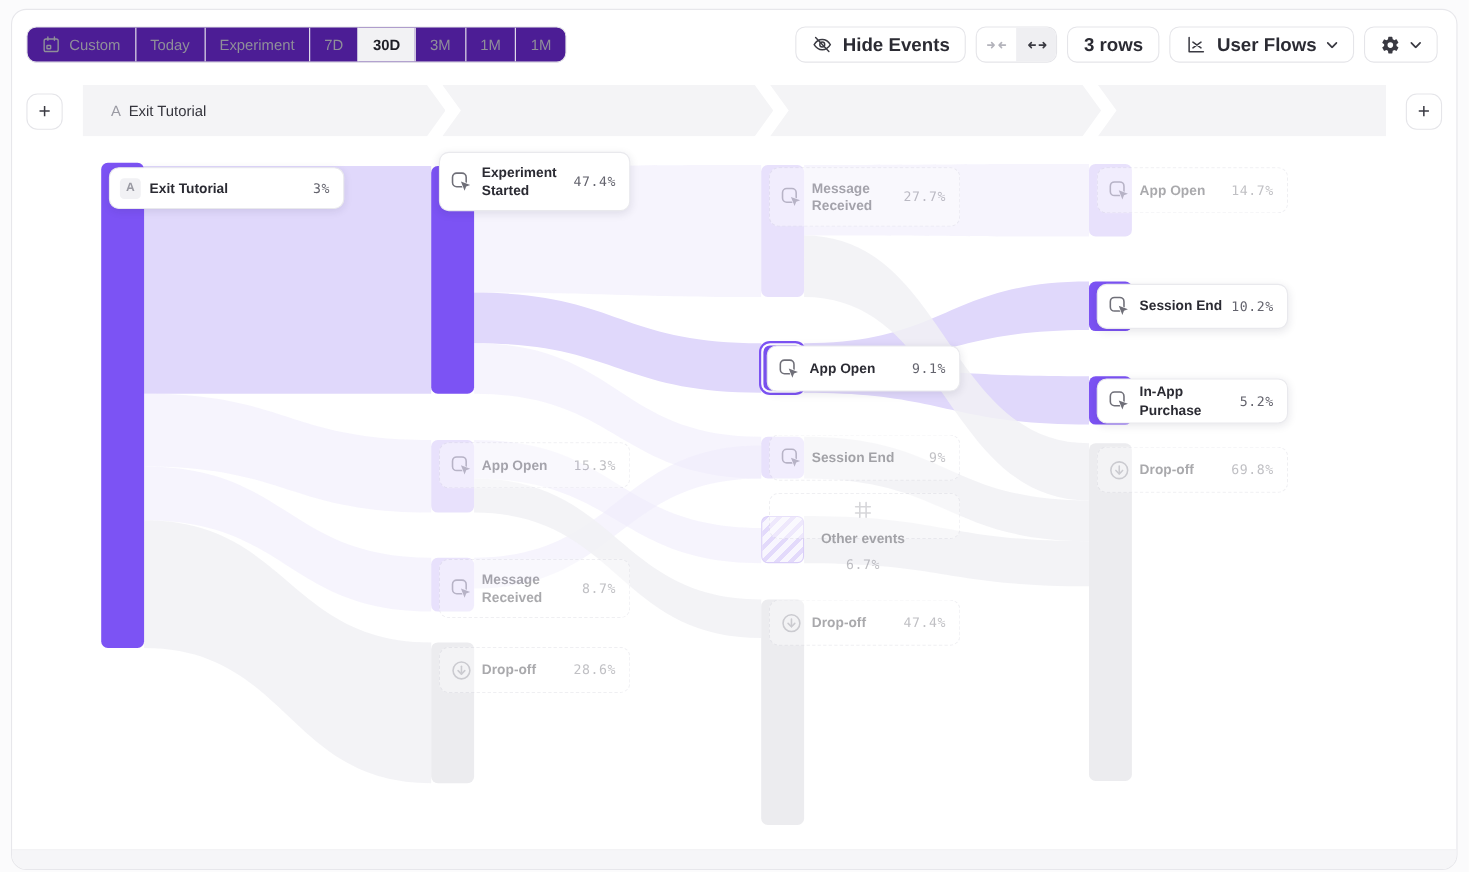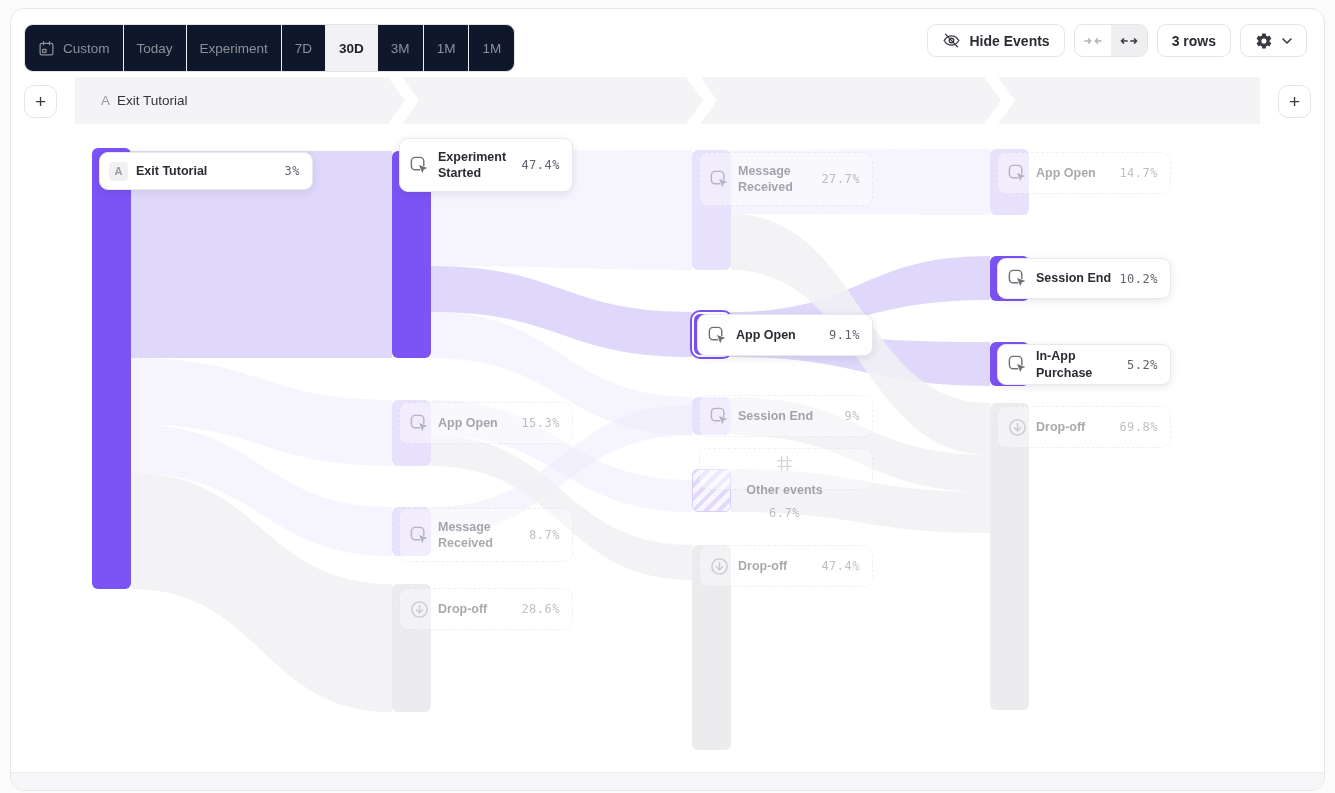--- a/index.html
+++ b/index.html
@@ -1,26 +1,26 @@
 <!DOCTYPE html>
 <html><head>
 <meta charset="utf-8">
 <style>
   * { margin:0; padding:0; box-sizing:border-box; }
   html,body { width:1335px; height:793px; background:#fbfbfc; font-family:"Liberation Sans",sans-serif; overflow:hidden; position:relative; }
   .frame { position:absolute; left:10px; top:8px; width:1315px; height:783px; background:#fff; border:1px solid #E7E7EB; border-radius:14px; }
 
   
   .toolbar-left { position:absolute; left:24px; top:24px; display:flex; }
-  .date-group { display:flex; align-items:stretch; border:1px solid #E5E5E9; border-radius:9px; overflow:hidden; background:#0f172a; height:48px; }
+  .date-group { display:flex; align-items:stretch; border:1px solid #E5E5E9; border-radius:9px; overflow:hidden; background:#4c1d95; height:33px; }
   .date-btn { display:flex; align-items:center; gap:8px; padding:0 13px; font-size:13.5px; color:#8F8F99; border-left:1px solid #EFEFF2; cursor:pointer; white-space:nowrap; }
   .date-btn:first-child { border-left:none; }
   .date-btn.selected { background:#F2F2F4; color:#1E1E26; font-weight:700; }
   .toolbar-right { position:absolute; right:28px; top:24px; display:flex; gap:9px; align-items:center; }
-  .btn { display:inline-flex; align-items:center; justify-content:center; gap:9px; height:33px; padding:0 14px; border:1px solid #E5E5E9; border-radius:9px; background:#fff; font-size:14px; color:#2B2B33; font-weight:600; cursor:pointer; white-space:nowrap; }
+  .btn { display:inline-flex; align-items:center; justify-content:center; gap:9px; height:33px; padding:0 14px; border:1px solid #E5E5E9; border-radius:9px; background:#fff; font-size:17px; color:#2B2B33; font-weight:600; cursor:pointer; white-space:nowrap; }
   .seg-group { display:flex; height:33px; border:1px solid #E5E5E9; border-radius:9px; overflow:hidden; background:#fff; }
   .seg { width:36px; display:flex; align-items:center; justify-content:center; cursor:pointer; }
   .seg + .seg { border-left:1px solid #EFEFF2; }
   .seg.selected { background:#EFEFF2; }
   .icon { display:inline-flex; align-items:center; justify-content:center; }
   .icon svg { display:block; }
 
   
   .plus-btn { position:absolute; width:33px; height:33px; border:1px solid #E5E5E9; border-radius:10px; background:#fff; display:flex; align-items:center; justify-content:center; font-size:19px; color:#3A3A42; cursor:pointer; line-height:1; font-weight:400; }
   .band-seg { position:absolute; top:77px; height:47px; background:#F4F4F6; }
@@ -295,20 +295,34 @@
             <path d="M12 6h6.5M16 3.5L18.5 6 16 8.5"></path>
         </svg>
       </span>
     </div>
   </div>
 
   <button class="btn">
     <span>3 rows</span>
   </button>
 
+  <button class="btn">
+    <span class="icon">
+      <svg width="19" height="19" viewBox="0 0 22 22" fill="none" stroke="#3A3A42" stroke-width="1.6" stroke-linecap="round" stroke-linejoin="round">
+        <path d="M3.5 3.5v15h15"></path>
+        <path d="M7.5 8.5l8.5 6M16 8.5l-8.5 6"></path>
+      </svg>
+    </span>
+    <span>User Flows</span>
+    <span class="icon">
+      <svg width="10" height="6" viewBox="0 0 10 6" fill="none" stroke="#3A3A42" stroke-width="1.6" stroke-linecap="round" stroke-linejoin="round">
+          <path d="M1 1l4 4 4-4"></path>
+        </svg>
+    </span>
+  </button>
 
   <button class="btn">
     <span class="icon">
       <svg width="18" height="18" viewBox="0 0 24 24" fill="#3A3A42">
         <path d="M19.4 13c.04-.32.06-.66.06-1s-.02-.68-.06-1l2.1-1.65a.5.5 0 0 0 .12-.64l-2-3.46a.5.5 0 0 0-.61-.22l-2.49 1a7.3 7.3 0 0 0-1.73-1l-.38-2.65A.5.5 0 0 0 13.92 2h-4a.5.5 0 0 0-.5.42L9.05 5.07c-.63.26-1.21.6-1.74 1l-2.48-1a.5.5 0 0 0-.61.22l-2 3.46a.5.5 0 0 0 .12.64L4.44 11c-.04.32-.06.66-.06 1s.02.68.06 1l-2.1 1.65a.5.5 0 0 0-.12.64l2 3.46c.14.24.42.34.61.22l2.49-1c.53.4 1.11.74 1.74 1l.37 2.65c.04.24.25.42.5.42h4c.25 0 .46-.18.5-.42l.37-2.65c.63-.26 1.21-.6 1.73-1l2.49 1c.25.1.5 0 .61-.22l2-3.46a.5.5 0 0 0-.12-.64L19.4 13z"></path>
         <circle cx="11.92" cy="12" r="3.4" fill="#fff"></circle>
       </svg>
     </span>
     <span class="icon">
       <svg width="10" height="6" viewBox="0 0 10 6" fill="none" stroke="#3A3A42" stroke-width="1.6" stroke-linecap="round" stroke-linejoin="round">

